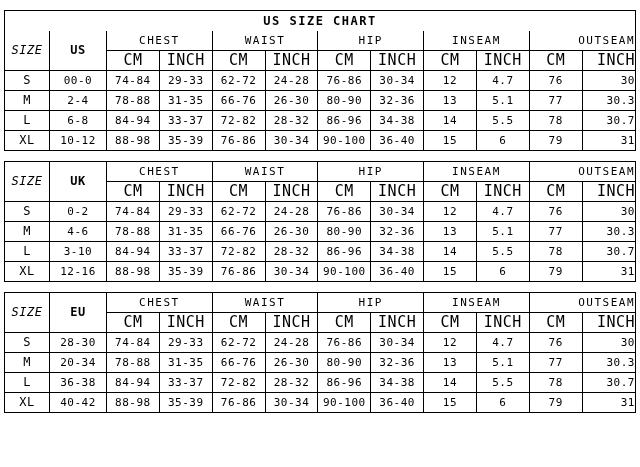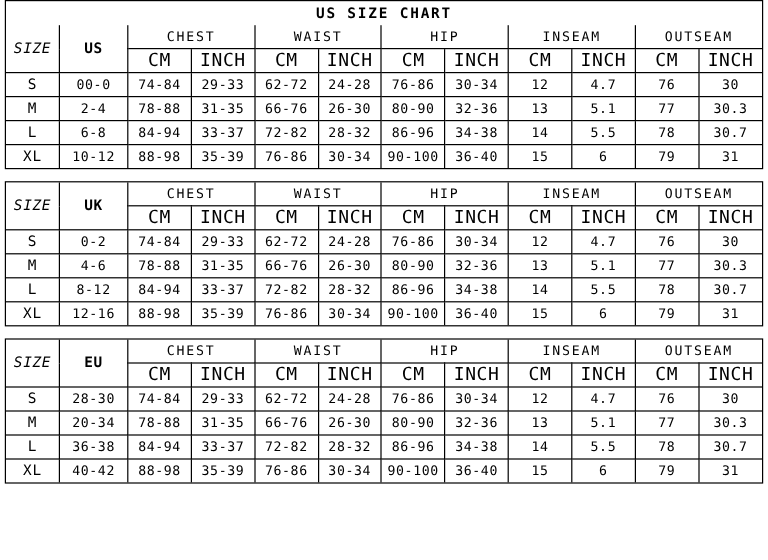--- a/index.html
+++ b/index.html
@@ -11,21 +11,21 @@
     width: 640px;
     height: 467px;
     font-family: "DejaVu Sans Mono", "Liberation Mono", monospace;
     color: #000000;
     overflow: hidden;
   }
   .page {
     width: 640px;
     height: 467px;
     box-sizing: border-box;
-    padding: 0 4px 0 4px;
+    padding: 10px 4px 0 4px;
     display: flex;
     flex-direction: column;
     gap: 10px;
   }
   .chart-block {
     border: 1px solid #000;
     box-sizing: border-box;
   }
   .chart-title {
     text-align: center;
@@ -48,21 +48,21 @@
     font-weight: normal;
     padding: 0;
     height: 19px;
     line-height: 19px;
     letter-spacing: 0.5px;
     white-space: nowrap;
   }
   
   table tr:first-child td, table tr:first-child th { border-top: none; }
   table tr td:first-child, table tr th:first-child { border-left: none; }
-  table tr td:last-child, table tr th:last-child { border-right: none; }
+  table tr td:last-child, table tr th:last-child { border-right: none; text-align: right; }
   table tr:last-child td { border-bottom: none; }
 
   .grp {
     font-size: 11px;
     letter-spacing: 1.5px;
   }
   .sub {
     font-size: 15px;
     letter-spacing: 0.5px;
   }
@@ -209,21 +209,21 @@
         <td class="cellval">26-30</td>
         <td class="cellval">80-90</td>
         <td class="cellval">32-36</td>
         <td class="cellval">13</td>
         <td class="cellval">5.1</td>
         <td class="cellval">77</td>
         <td class="cellval">30.3</td>
       </tr>
       <tr>
         <td class="rowlabel">L</td>
-        <td class="cellval">8-12</td>
+        <td class="cellval">3-10</td>
         <td class="cellval">84-94</td>
         <td class="cellval">33-37</td>
         <td class="cellval">72-82</td>
         <td class="cellval">28-32</td>
         <td class="cellval">86-96</td>
         <td class="cellval">34-38</td>
         <td class="cellval">14</td>
         <td class="cellval">5.5</td>
         <td class="cellval">78</td>
         <td class="cellval">30.7</td>

